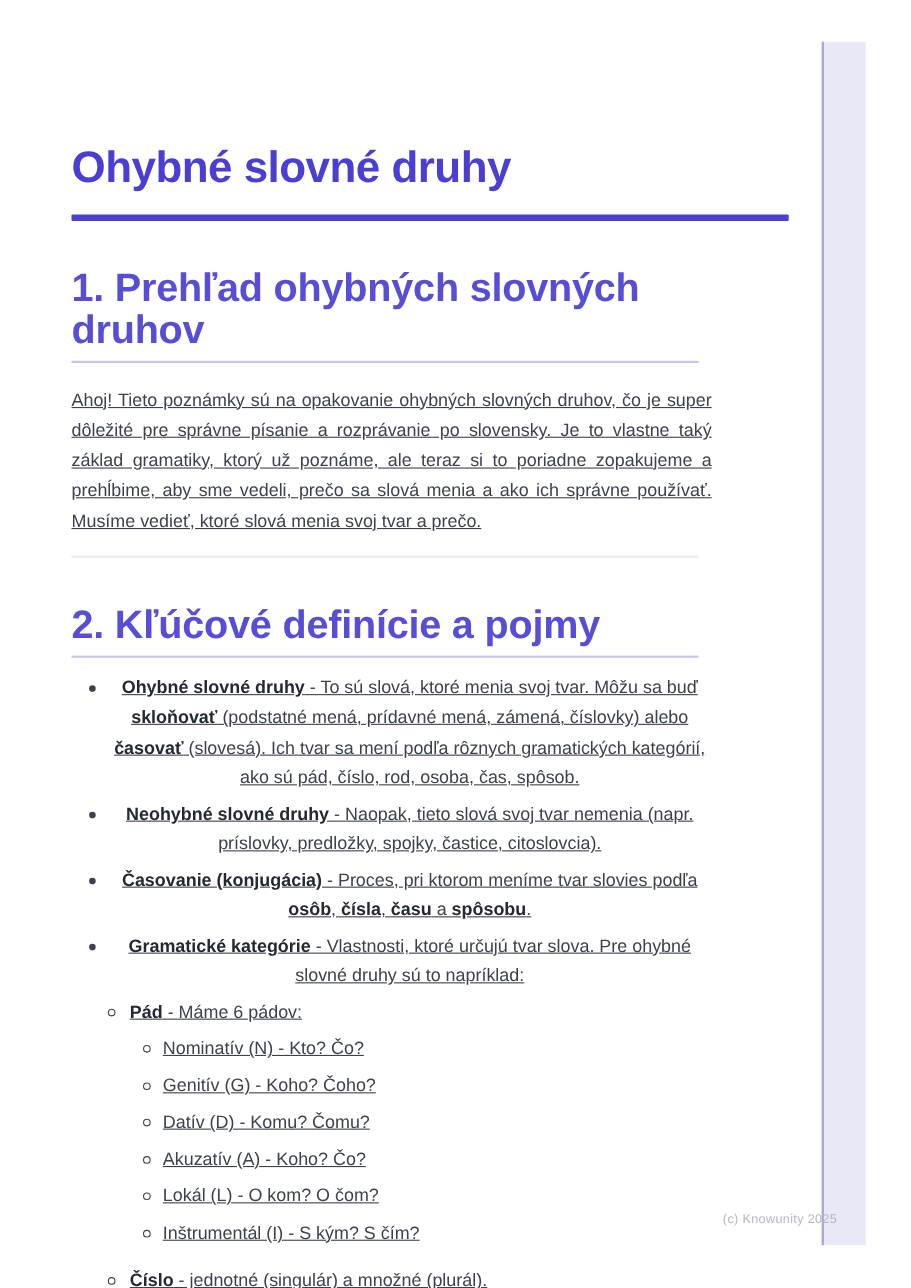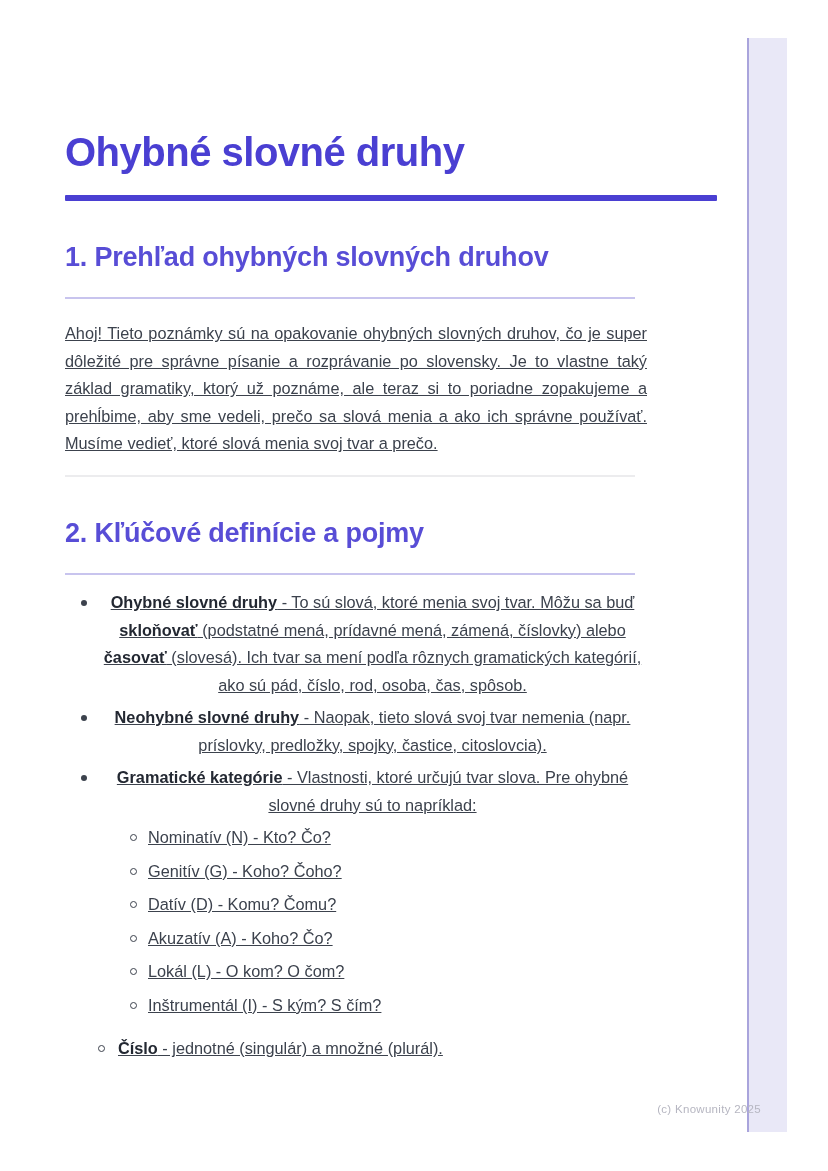--- a/index.html
+++ b/index.html
@@ -50,27 +50,27 @@
   .title-rule {
     margin-top: 21px;
     width: 652px; height: 6px;
     background: var(--accent, #4a3fd2);
     border-radius: 1px;
   }
 
   h2.section-heading {
     margin: 42px 0 0 0;
     width: 570px;
-    font-size: 27px;
+    font-size: 36px;
     line-height: 1.05;
     font-weight: 700;
     letter-spacing: -0.2px;
     color: var(--heading, #584dd6);
     border-bottom: 2px solid var(--underline, #c8c4ee);
-    padding-bottom: 26px;
+    padding-bottom: 9px;
   }
 
   .body-text {
     color: var(--body, #3c424d);
     font-size: 16.3px;
     line-height: 27.5px;
     text-decoration: underline;
   }
   p.intro {
     margin: 21px 0 0 0;
@@ -125,21 +125,23 @@
       <h2 class="section-heading">1. Prehľad ohybných slovných druhov</h2>
       <p class="intro body-text">Ahoj! Tieto poznámky sú na opakovanie ohybných slovných druhov, čo je super dôležité pre správne písanie a rozprávanie po slovensky. Je to vlastne taký základ gramatiky, ktorý už poznáme, ale teraz si to poriadne zopakujeme a prehĺbime, aby sme vedeli, prečo sa slová menia a ako ich správne používať. Musíme vedieť, ktoré slová menia svoj tvar a prečo.</p>
       <hr class="soft-divider">
     </section>
 
     <section>
       <h2 class="section-heading">2. Kľúčové definície a pojmy</h2>
       <ul class="bullets body-text" id="bullet-list">
           <li class="l1"><span class="marker filled"></span><span><strong>Ohybné slovné druhy</strong> - To sú slová, ktoré menia svoj tvar. Môžu sa buď <strong>skloňovať</strong> (podstatné mená, prídavné mená, zámená, číslovky) alebo <strong>časovať</strong> (slovesá). Ich tvar sa mení podľa rôznych gramatických kategórií, ako sú pád, číslo, rod, osoba, čas, spôsob.</span></li>
           <li class="l1"><span class="marker filled"></span><span><strong>Neohybné slovné druhy</strong> - Naopak, tieto slová svoj tvar nemenia (napr. príslovky, predložky, spojky, častice, citoslovcia).</span></li>
+          <li class="l1"><span class="marker filled"></span><span><strong>Časovanie (konjugácia)</strong> - Proces, pri ktorom meníme tvar slovies podľa <strong>osôb</strong>, <strong>čísla</strong>, <strong>času</strong> a <strong>spôsobu</strong>.</span></li>
           <li class="l1"><span class="marker filled"></span><span><strong>Gramatické kategórie</strong> - Vlastnosti, ktoré určujú tvar slova. Pre ohybné slovné druhy sú to napríklad:</span></li>
+          <li class="l2"><span class="marker hollow"></span><span><strong>Pád</strong> - Máme 6 pádov:</span></li>
           <li class="l3"><span class="marker hollow"></span><span>Nominatív (N) - Kto? Čo?</span></li>
           <li class="l3"><span class="marker hollow"></span><span>Genitív (G) - Koho? Čoho?</span></li>
           <li class="l3"><span class="marker hollow"></span><span>Datív (D) - Komu? Čomu?</span></li>
           <li class="l3"><span class="marker hollow"></span><span>Akuzatív (A) - Koho? Čo?</span></li>
           <li class="l3"><span class="marker hollow"></span><span>Lokál (L) - O kom? O čom?</span></li>
           <li class="l3"><span class="marker hollow"></span><span>Inštrumentál (I) - S kým? S čím?</span></li>
           <li class="l2"><span class="marker hollow"></span><span><strong>Číslo</strong> - jednotné (singulár) a množné (plurál).</span></li>
         </ul>
     </section>
   </main>

